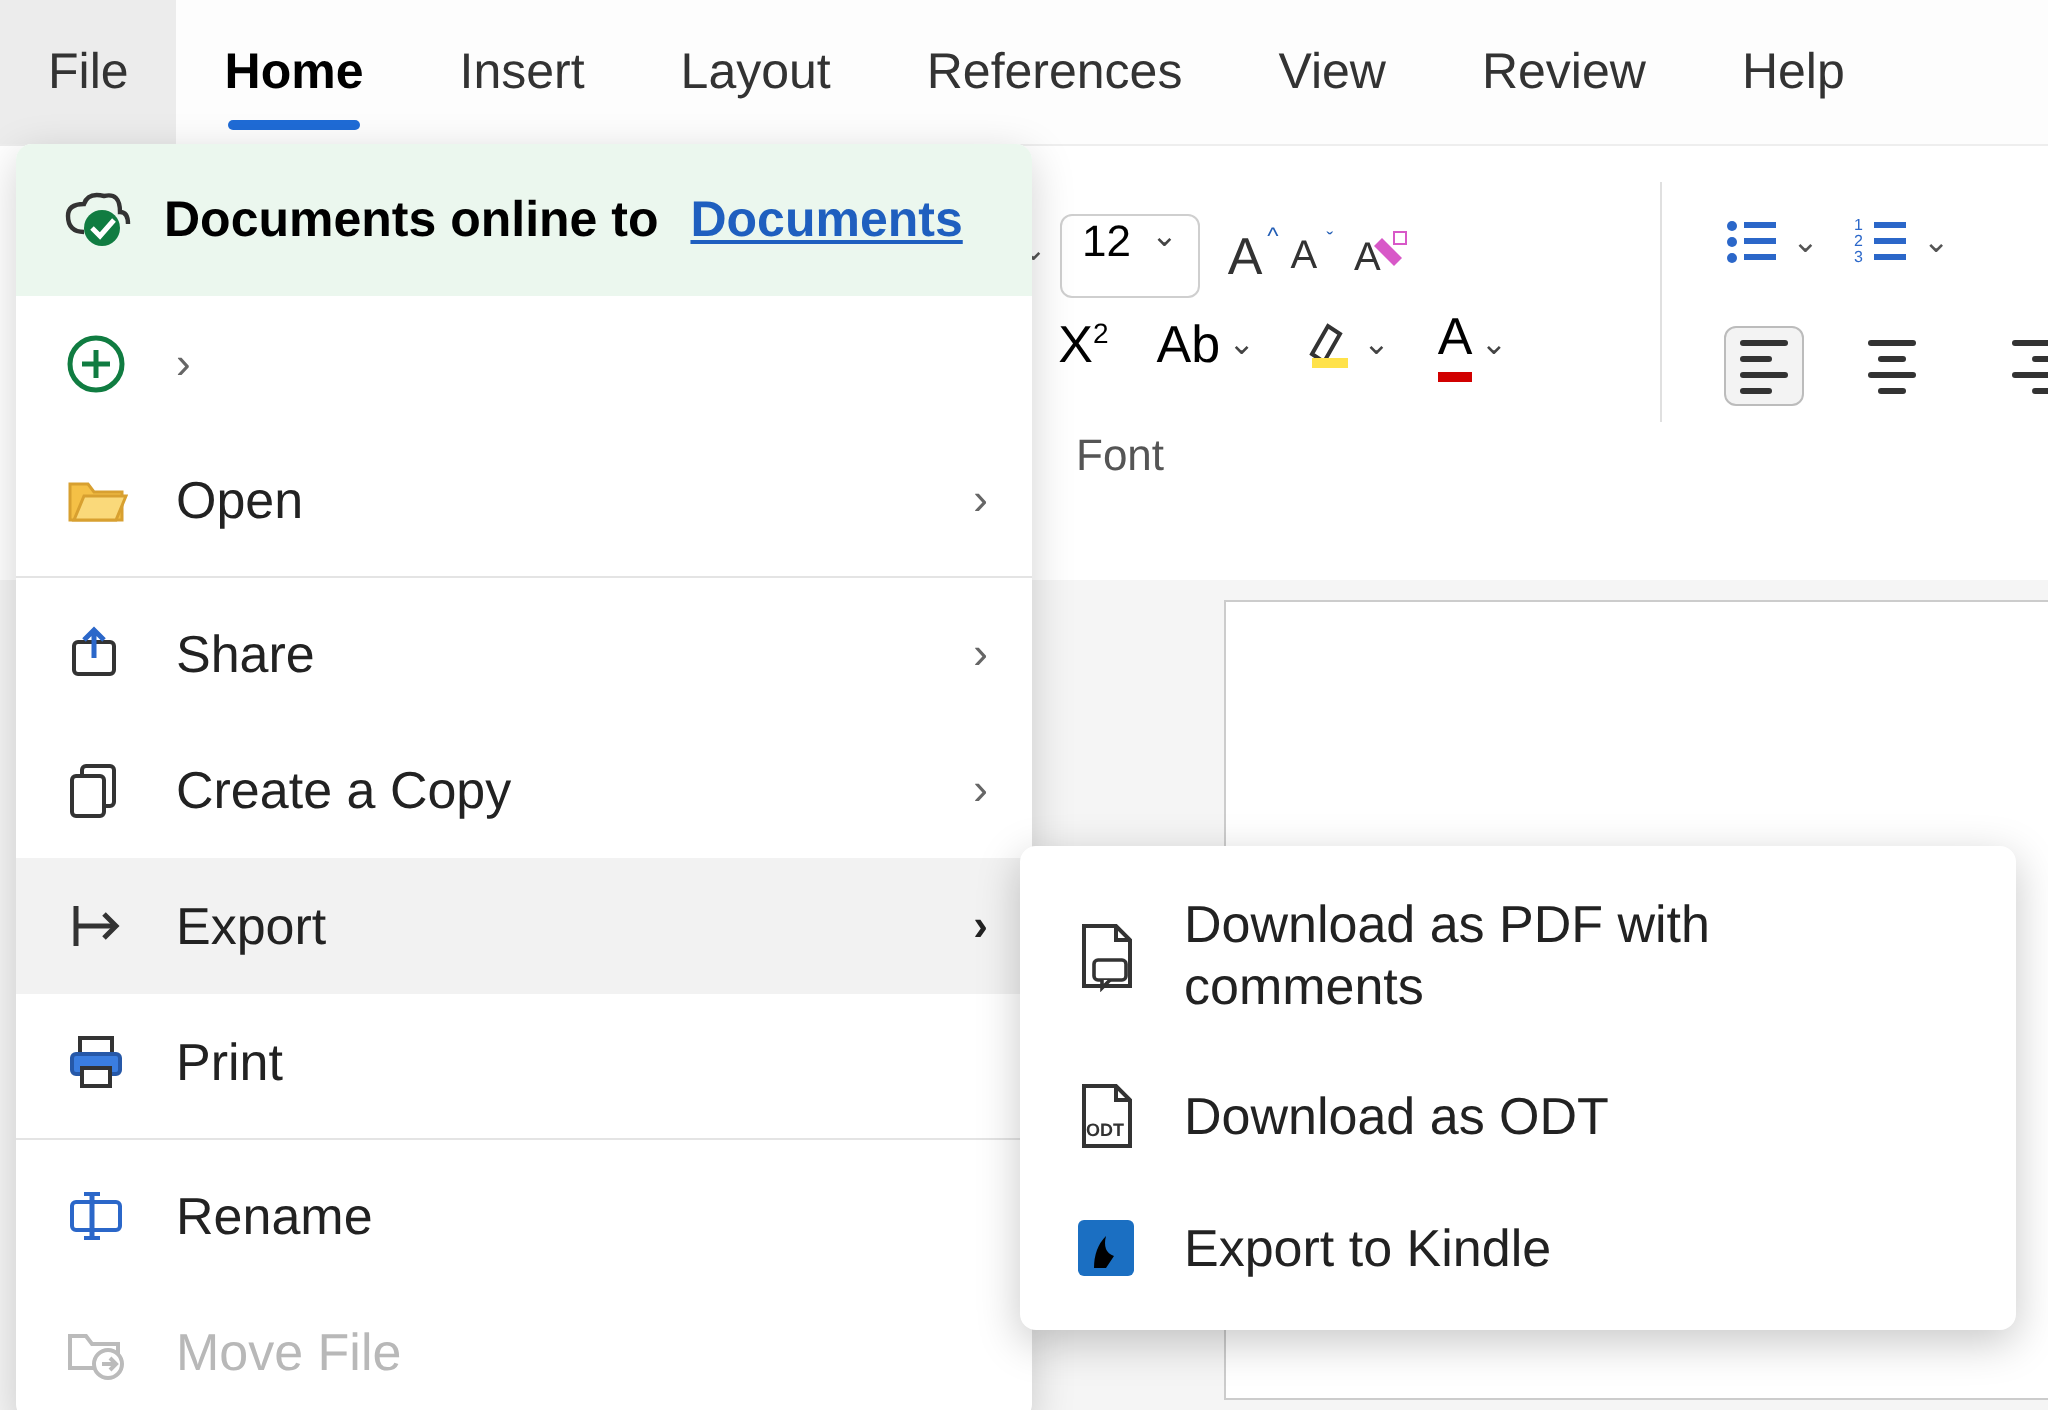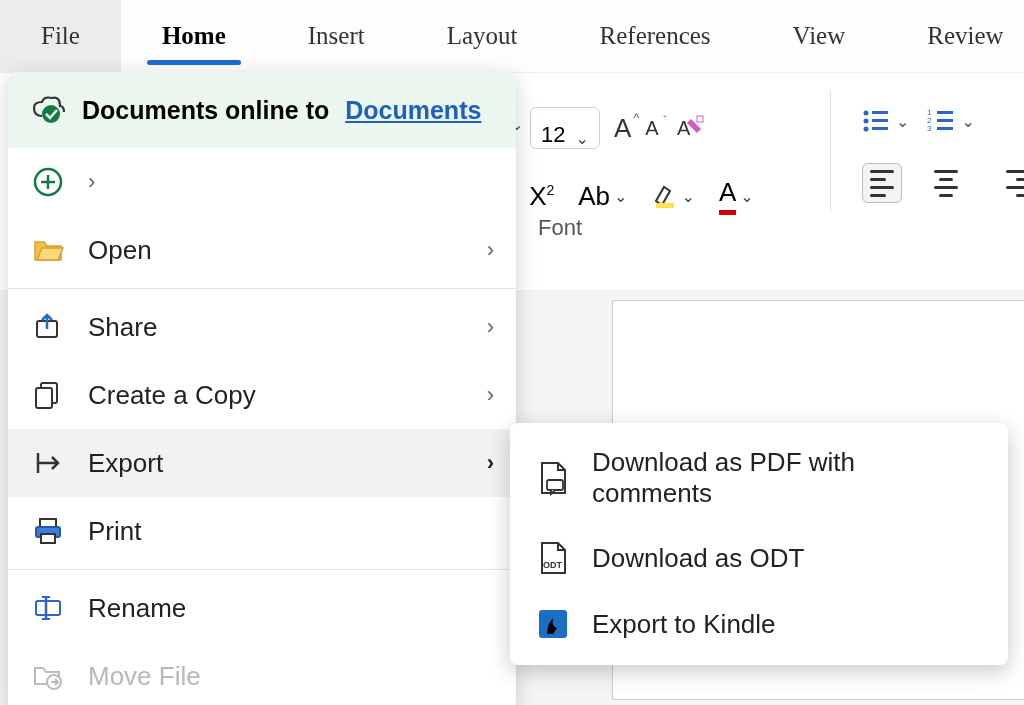--- a/index.html
+++ b/index.html
@@ -14,29 +14,28 @@
   
   
   .menubar {
     display: flex;
     height: 72px;
     align-items: center;
     padding: 0;
     background: #fdfdfd;
   }
   .menu-item {
-    padding: 0 41px;
+    padding: 0 24px;
     height: 72px;
     display: flex;
     align-items: center;
     font-size: 25px;
     color: #333;
     cursor: pointer;
     position: relative;
-    font-family: Liberation Serif, serif;
   }
   .menu-item.file-open {
     background: #ececec;
   }
   .menu-item.active {
     color: #000000;
     font-weight: 600;
   }
   .menu-item.active::after {
     content: '';
@@ -62,29 +61,29 @@
   .ribbon-row1 {
     position: absolute;
     top: 34px;
     left: 530px;
     display: flex;
     align-items: center;
     gap: 14px;
   }
   .ribbon-row2 {
     position: absolute;
-    top: 104px;
+    top: 80px;
     left: 480px;
     display: flex;
     align-items: center;
     gap: 24px;
   }
   .font-size-box {
     display: flex;
-    align-items: flex-end;
+    align-items: flex-start;
     border: 1px solid #cfcfcf;
     border-radius: 6px;
     height: 42px;
     padding: 0 10px;
     gap: 10px;
     font-size: 22px;
   }
   .chevron-small {
     font-size: 16px;
     color: #444;

